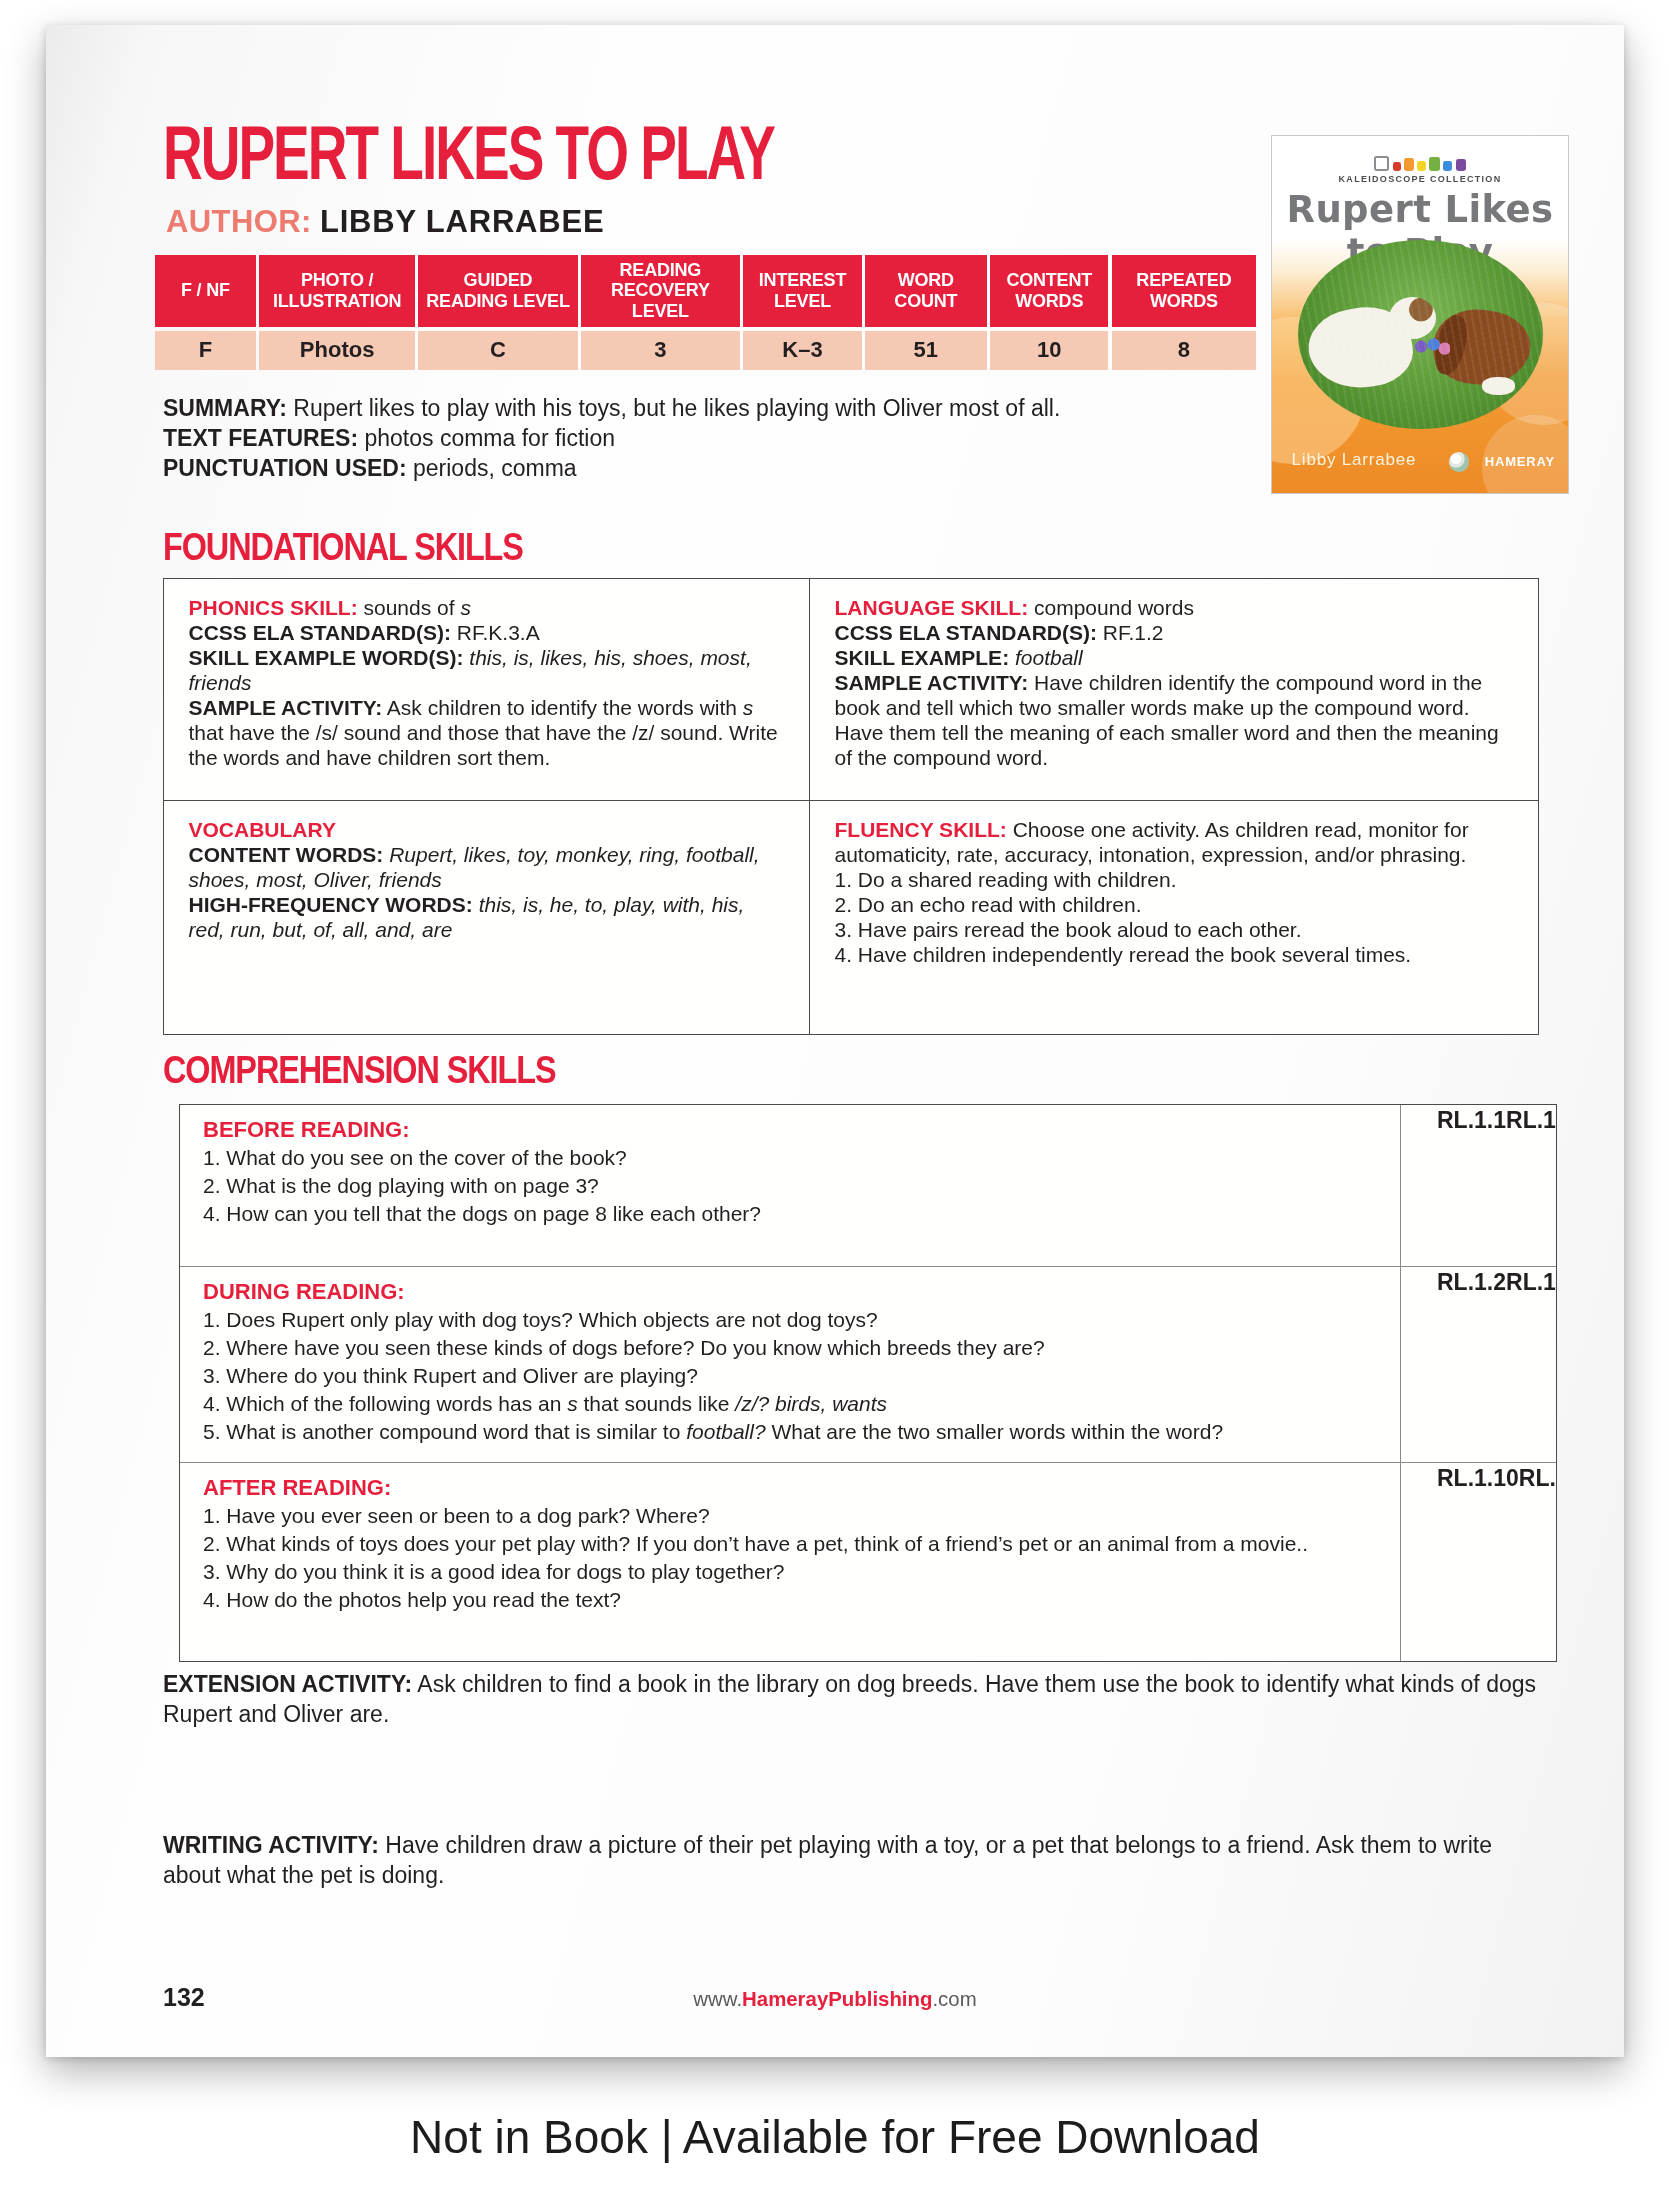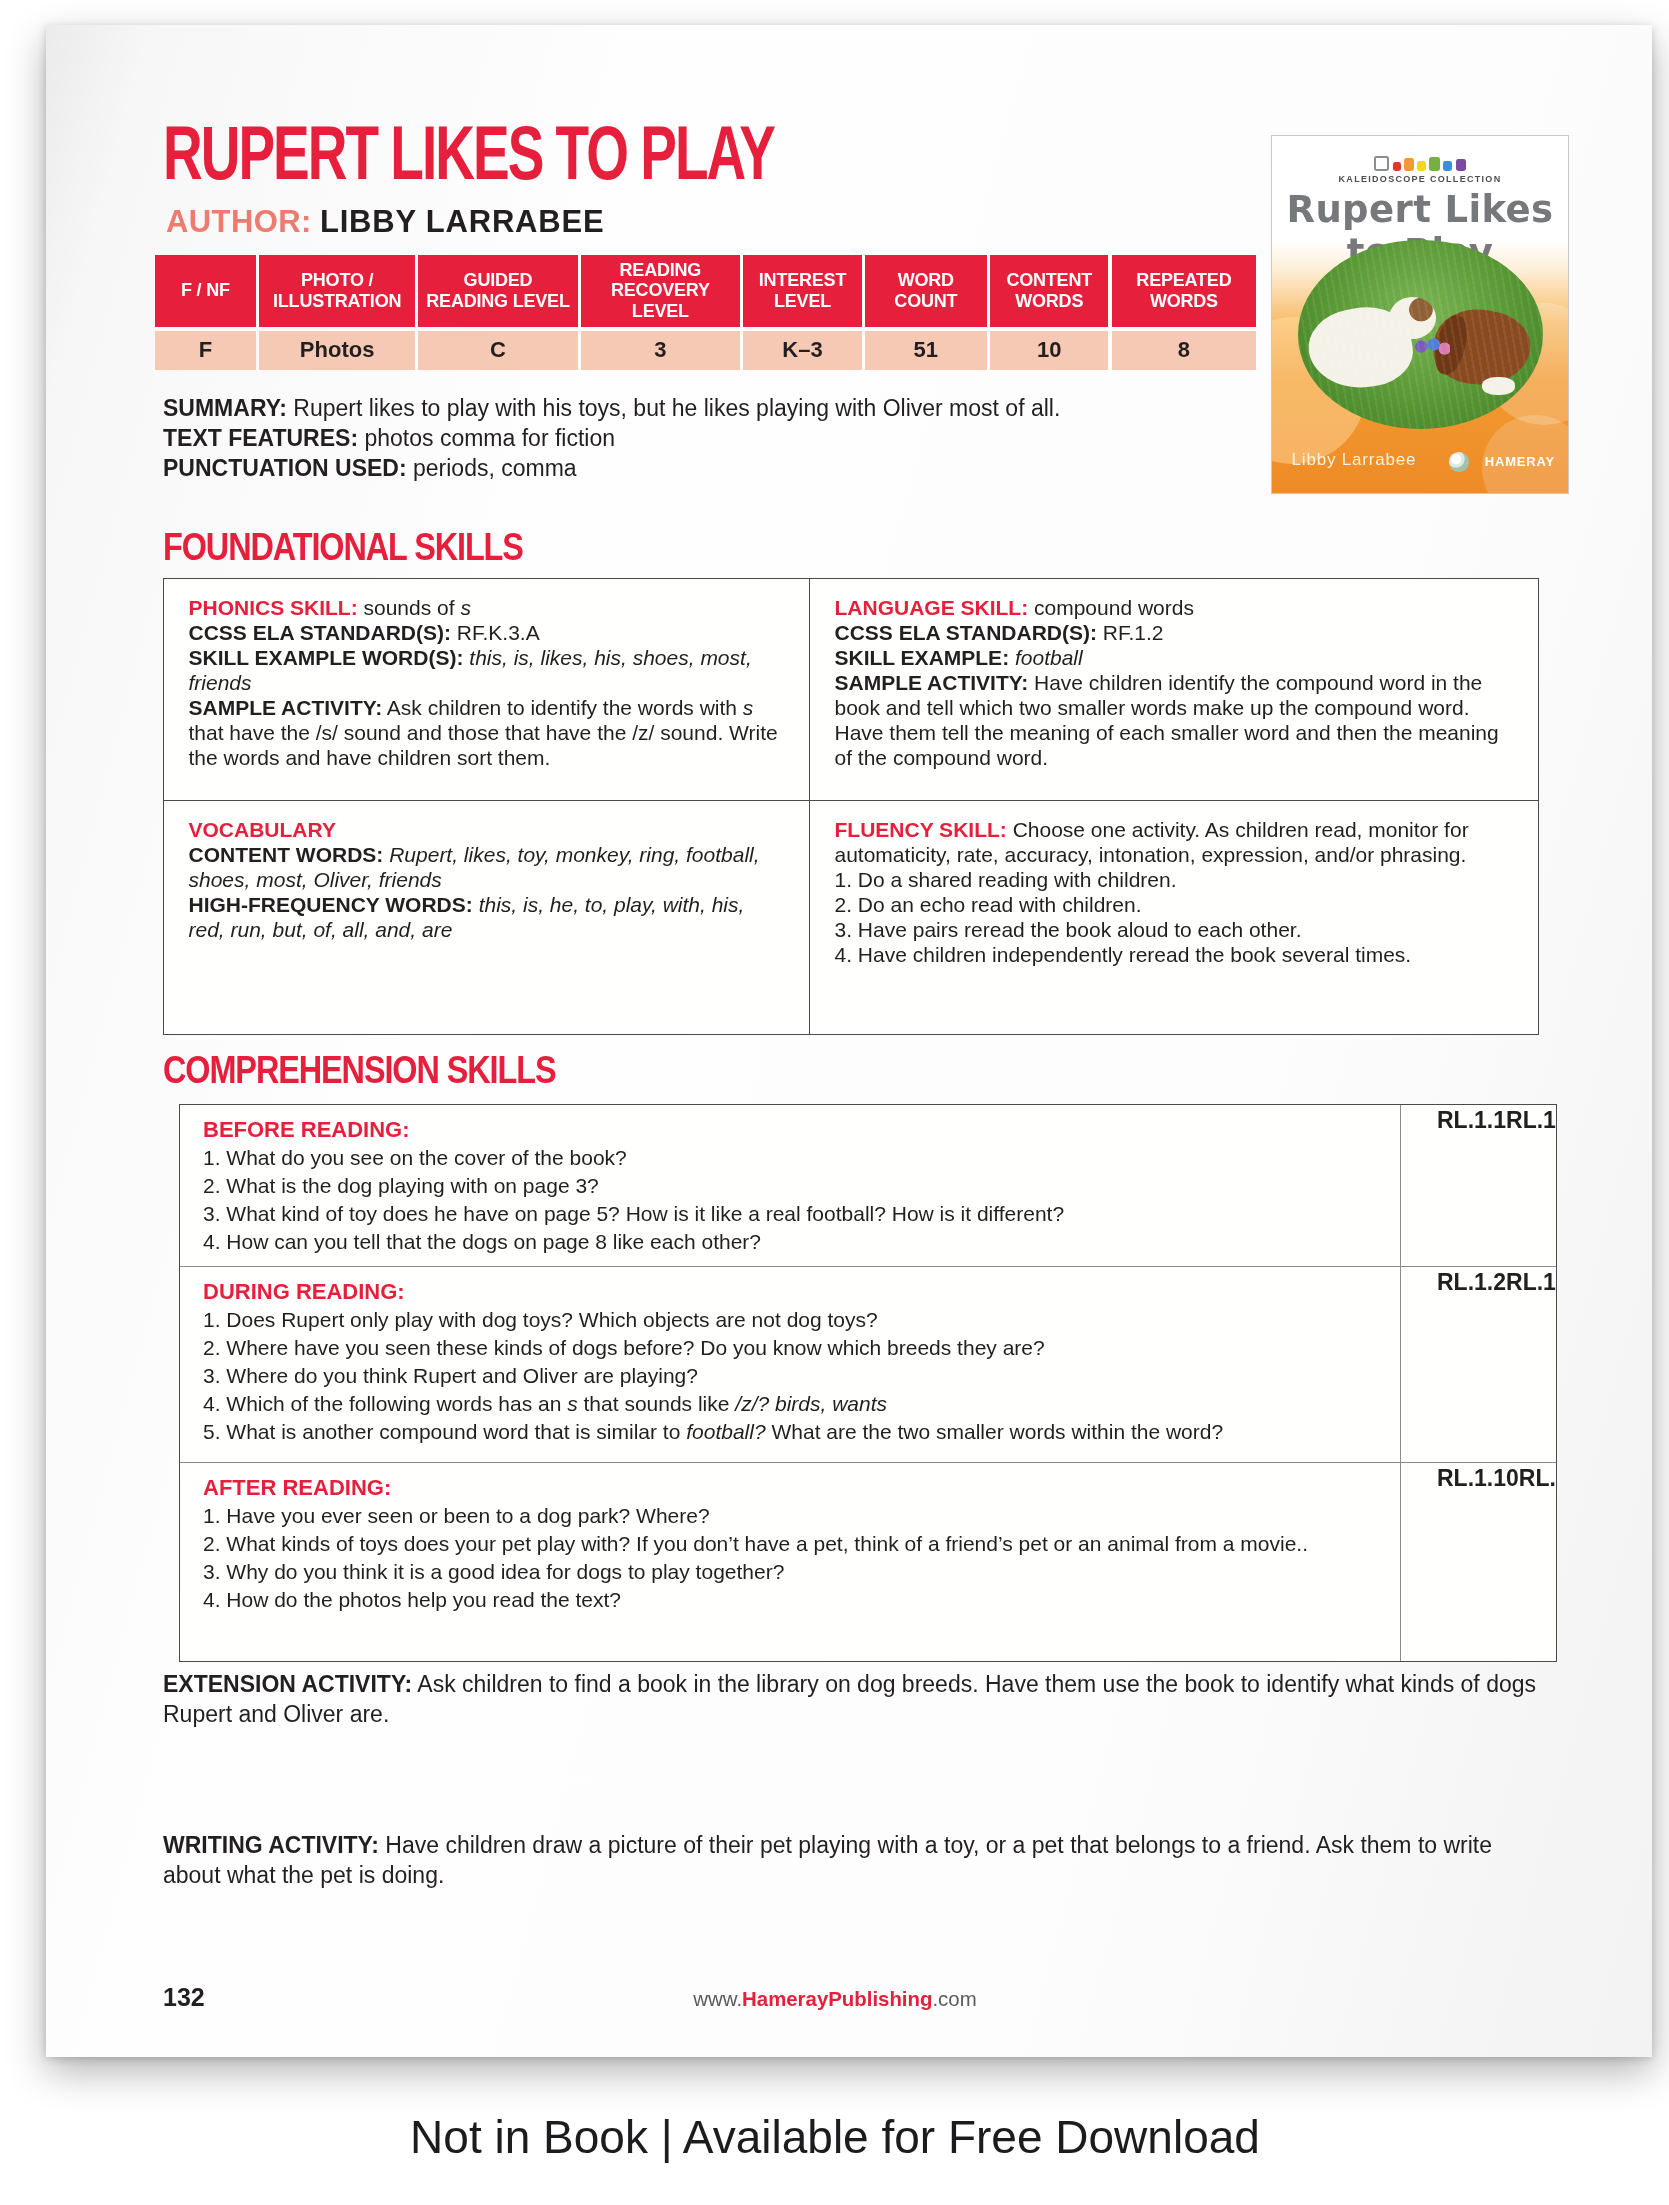--- a/index.html
+++ b/index.html
@@ -7,21 +7,20 @@
     width:1670px; height:2205px; position:relative;
     background:#ffffff;
     font-family:"Liberation Sans", sans-serif;
     color:#231f20;
     -webkit-font-smoothing:antialiased;
   }
   .page {
     position:absolute; left:46px; top:24.5px; width:1578px; height:2032px;
     background:linear-gradient(105deg,#ebebeb 0%,#f7f7f7 5%,#fefefe 28%,#fdfdfd 70%,#f2f2f2 100%);
     box-shadow:0 14.7px 37px rgba(0,0,0,0.30), 0 2.4px 8.2px rgba(0,0,0,0.18);
-    padding-left:28px;
   }
   
   h1.title {
     position:absolute; left:117px; top:85px; margin:0;
     font-size:67px; font-weight:bold; color:#e6203c;
     letter-spacing:-2.4px; white-space:nowrap;
     transform:scale(0.82,1.12); transform-origin:left top;
   }
   .author-line { position:absolute; left:120px; top:179px; font-size:31px; font-weight:bold; }
   .author-label { color:#ee7b6f; margin-right:8.2px; letter-spacing:0.4px; }
@@ -252,21 +251,20 @@
   </div>
 
   <h2 class="sec" id="c-head">COMPREHENSION SKILLS</h2>
 
   <div class="c-box">
     <div class="c-row">
       <div class="c-main">
         <div class="rh">BEFORE READING:</div>
         <div>1. What do you see on the cover of the book?</div>
         <div>2. What is the dog playing with on page 3?</div>
-        <div>3. What kind of toy does he have on page 5? How is it like a real football? How is it different?</div>
         <div>4. How can you tell that the dogs on page 8 like each other?</div>
       </div>
       <div class="c-codes">
         <div>RL.1.1</div>
         <div>RL.1.7</div>
       </div>
     </div>
     <div class="c-row">
       <div class="c-main">
         <div class="rh">DURING READING:</div>

